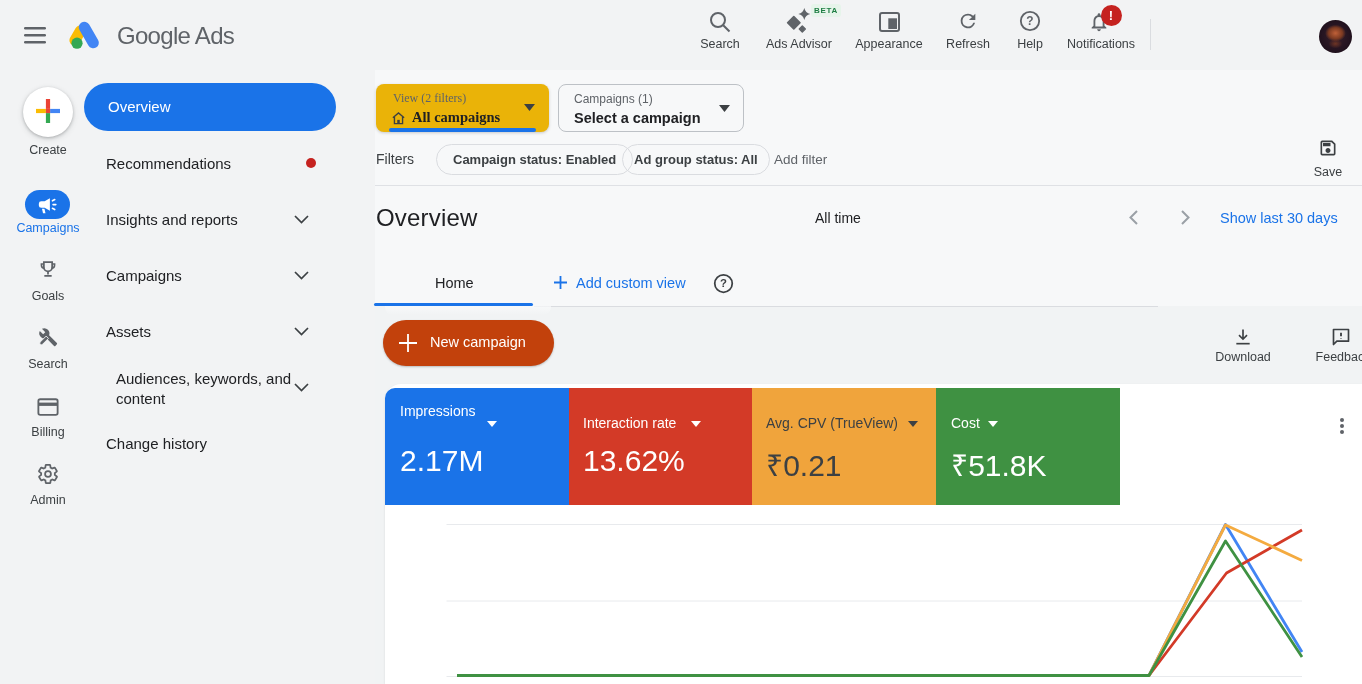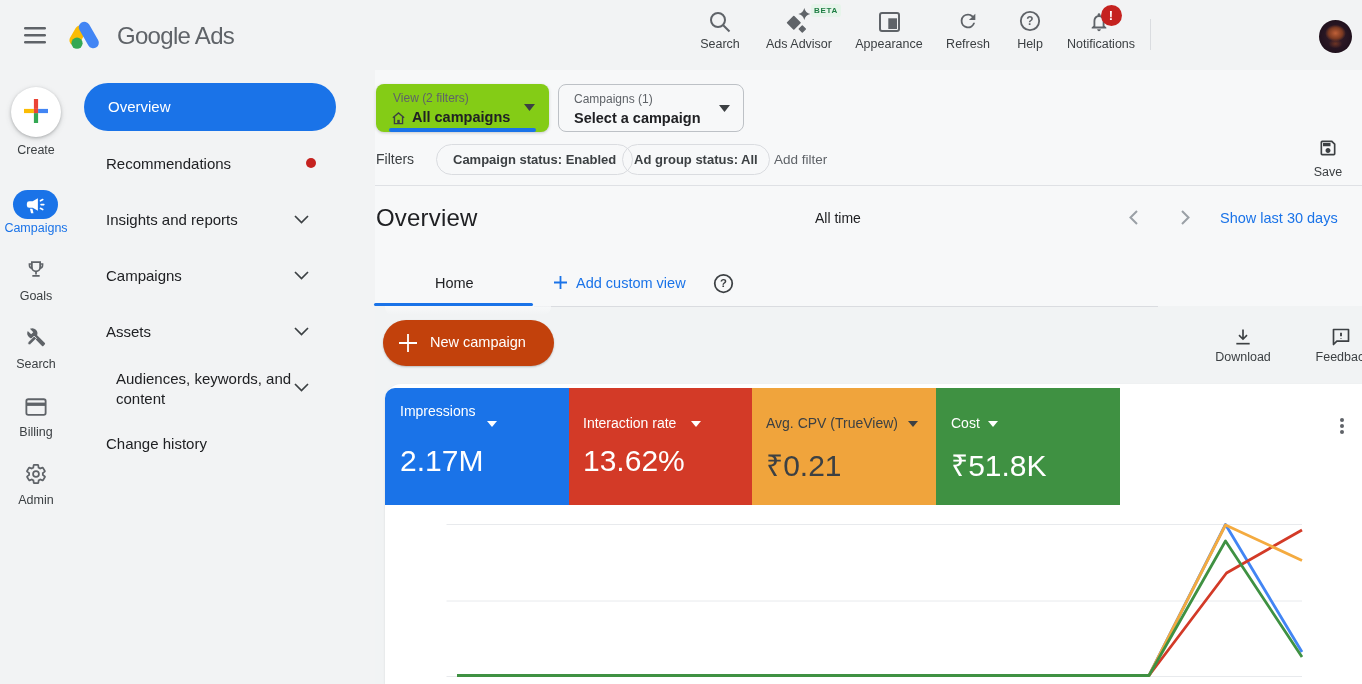--- a/index.html
+++ b/index.html
@@ -60,21 +60,21 @@
     <path d="M12 22c1.1 0 2-.9 2-2h-4c0 1.1.9 2 2 2zm6-6v-5c0-3.07-1.63-5.64-4.5-6.32V4c0-.83-.67-1.5-1.5-1.5s-1.5.67-1.5 1.5v.68C7.64 5.36 6 7.92 6 11v5l-2 2v1h16v-1l-2-2zm-2 1H8v-6c0-2.48 1.51-4.5 4-4.5s4 2.02 4 4.5v6z"></path>
   </svg>
   <div class="abs" style="left:1100.5px;top:5px;width:21px;height:21px;border-radius:50%;background:#c5221f;color:#fff;font-size:13px;font-weight:bold;text-align:center;line-height:21px;">!</div>
   <div class="lbl abs" style="left:1056px;top:37px;width:90px;">Notifications</div>
 
   <div class="abs" style="left:1150px;top:19px;width:1px;height:31px;background:#dadce0;"></div>
 
   <div class="abs" style="left:1319px;top:20px;width:33px;height:33px;border-radius:50%;background:radial-gradient(ellipse 42% 34% at 50% 40%, #c06038 0%, #7c3a22 50%, rgba(40,20,28,0) 75%),radial-gradient(ellipse 30% 20% at 50% 72%, #6e3424 0%, rgba(40,20,28,0) 70%),radial-gradient(circle, #37202c 0%, #241320 60%, #150b12 100%);"></div>
 </div>
 
-<div class="abs" style="left:0;top:70px;width:72px;height:614px;">
+<div class="abs" style="left:12px;top:70px;width:72px;height:614px;">
   <div class="abs" style="left:11px;top:17px;width:50px;height:50px;border-radius:50%;background:#fff;box-shadow:0 1px 3px rgba(60,64,67,.3), 0 2px 6px rgba(60,64,67,.15);"></div>
   <svg class="abs" style="left:24px;top:29px;" width="24" height="24" viewBox="0 0 24 24">
     <rect x="9.9" y="0" width="4.2" height="9.9" fill="#ea4335"></rect>
     <rect x="9.9" y="14.1" width="4.2" height="9.9" fill="#34a853"></rect>
     <rect x="0" y="9.9" width="9.9" height="4.2" fill="#fbbc04"></rect>
     <rect x="14.1" y="9.9" width="9.9" height="4.2" fill="#4285f4"></rect>
     <rect x="9.9" y="9.9" width="4.2" height="4.2" fill="#ea4335"></rect>
   </svg>
   <div class="lbl abs" style="left:0;top:73px;width:72px;">Create</div>
 
@@ -134,21 +134,21 @@
   <svg class="abs" style="left:222px;top:313px;" width="15" height="9" viewBox="0 0 15 9" fill="none" stroke="#3c4043" stroke-width="1.7">
       <path d="M1 1l6.5 6.5L14 1"></path>
     </svg>
   <div class="abs" style="left:34px;top:365px;">Change history</div>
 </div>
 
 <div class="abs" style="left:375px;top:70px;width:987px;height:614px;background:#f7f8f9;">
 
   <div class="abs" style="left:0;top:236px;width:987px;height:378px;background:#f1f3f4;"></div>
 
-  <div class="abs" style="left:1px;top:14px;width:173px;height:48px;background:#84cc16;border-radius:8px;box-shadow:0 1px 3px rgba(60,64,67,.25);">
+  <div class="abs" style="left:1px;top:14px;width:173px;height:48px;background:#eab308;border-radius:8px;box-shadow:0 1px 3px rgba(60,64,67,.25);font-family:Liberation Serif, serif;">
     <div class="abs" style="left:17px;top:7px;font-size:12px;color:#5f6368;">View (2 filters)</div>
     <svg class="abs" style="left:15px;top:27px;" width="15" height="14" viewBox="0 0 24 22" fill="none" stroke="#3c4043" stroke-width="2.2">
         <path d="M3 10.5 12 3l9 7.5"></path>
         <path d="M5.5 9.5V20h13V9.5"></path>
         <rect x="10" y="14" width="4" height="6" fill="#3c4043" stroke="none"></rect>
       </svg>
     <div class="abs" style="left:36px;top:25px;font-size:14.5px;font-weight:bold;color:#202124;">All campaigns</div>
     <svg class="abs" style="left:148px;top:20px;" width="11" height="7" viewBox="0 0 11 7" fill="#3c4043">
         <path d="M0 0h11L5.5 7z"></path>
       </svg>

